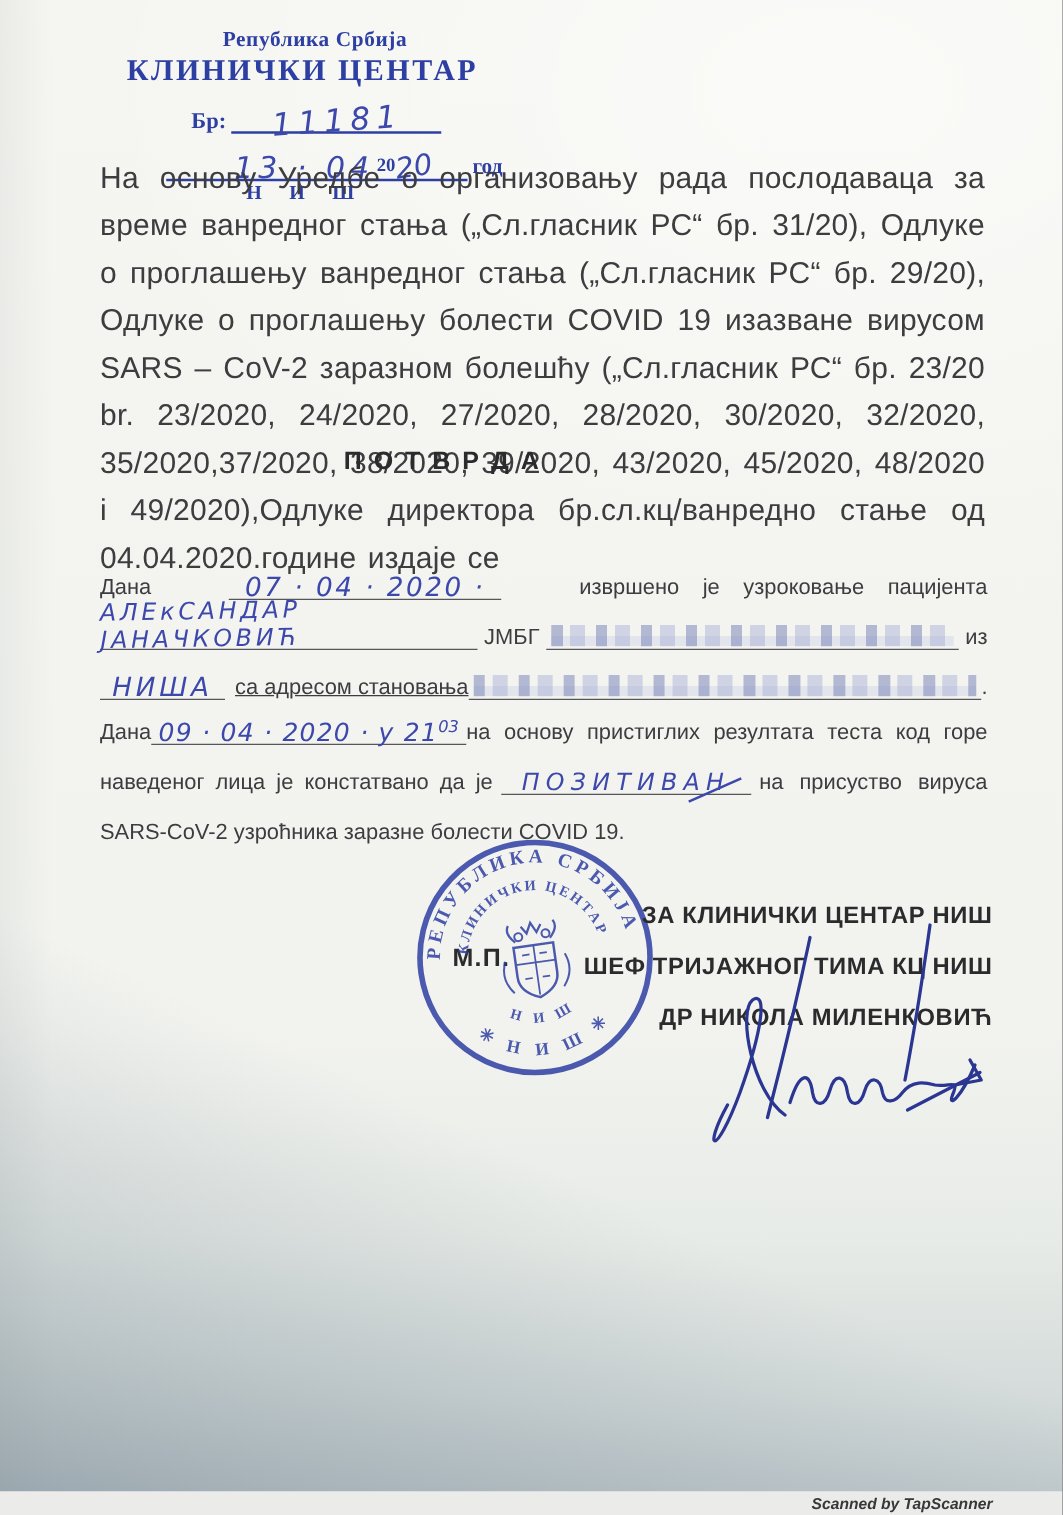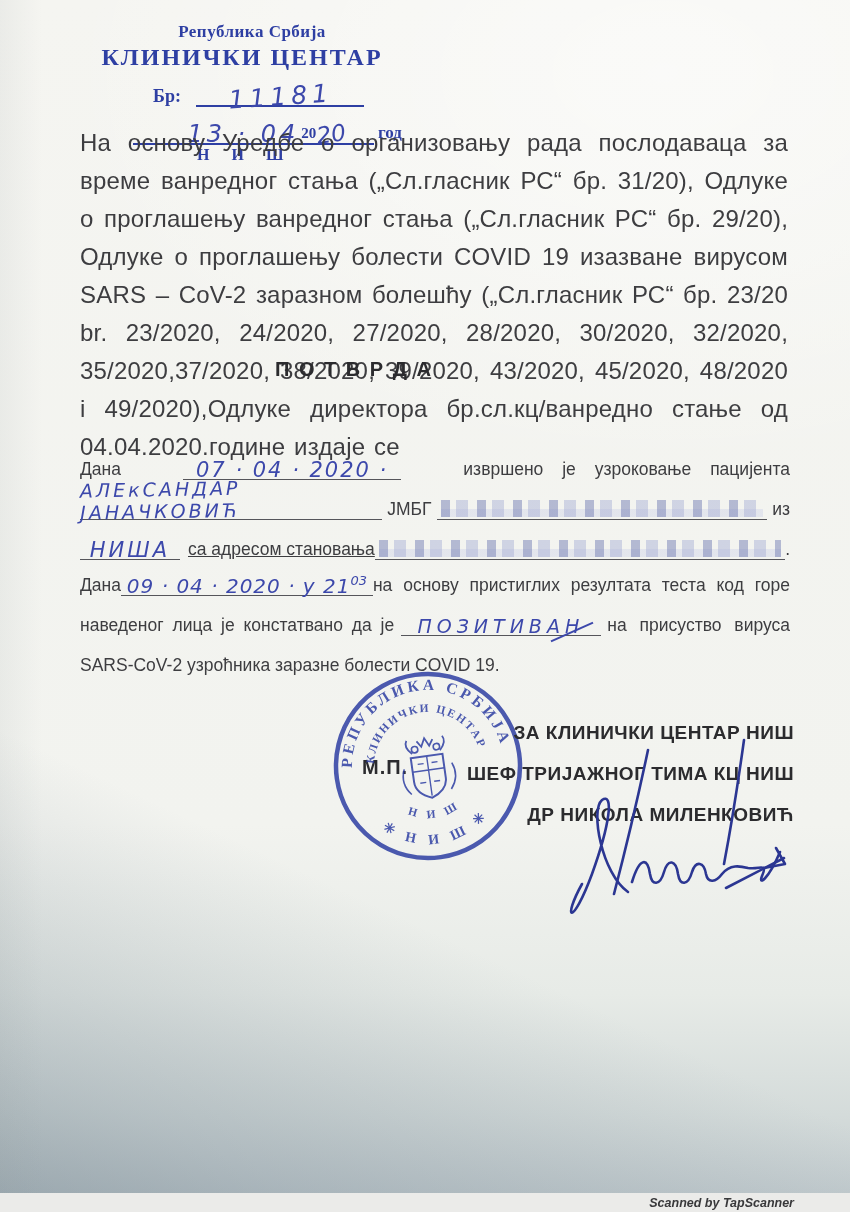--- a/index.html
+++ b/index.html
@@ -10,21 +10,21 @@
       radial-gradient(120% 55% at 78% 6%, rgba(255,255,255,.55), rgba(255,255,255,0) 60%),
       linear-gradient(90deg, rgba(140,150,152,.10), rgba(140,150,152,0) 5%),
       linear-gradient(205deg, rgba(110,128,138,0) 70%, rgba(110,128,142,.30) 90%, rgba(96,115,128,.42) 100%),
       linear-gradient(180deg,#f5f5f1 0%,#f2f3ef 68%,#e7ebe7 82%,#d4dbda 92%,#c2cbce 99%);
   }
   
   .hstamp{position:absolute;left:105px;top:22px;width:330px;color:#2e3fa3;}
   .hs-country{font-family:"Liberation Serif",serif;font-weight:700;font-size:17px;text-align:center;transform:translateX(-18px);letter-spacing:.5px;}
   .hs-inst{font-family:"Liberation Serif",serif;font-weight:800;font-size:24px;letter-spacing:2px;margin-top:2px;text-align:center;transform:translateX(-28px);}
   .hs-row{display:flex;align-items:flex-end;margin-top:2px;}
-  .hs-num-row{margin-left:48px;margin-top:4px;gap:11px;}
+  .hs-num-row{margin-left:48px;margin-top:4px;}
   .hs-label{font-family:"Liberation Serif",serif;font-weight:800;font-size:18px;margin-right:4px;}
   .hs-line{border-bottom:2.5px solid #2e3fa3;display:flex;align-items:flex-end;justify-content:center;}
   .hs-num-line{width:168px;height:30px;}
   .hs-date-row{margin-left:28px;margin-top:2px;}
   .hs-date-line{width:215px;height:34px;justify-content:center;padding-left:26px;}
   .hw{font-family:"DejaVu Sans",sans-serif;font-style:italic;color:#3c48ab;}
   .hw-num{font-size:25px;letter-spacing:5px;transform:rotate(-4deg) translateY(6px);}
   .hw-date{font-size:24px;letter-spacing:4px;transform:translateY(5px);}
   .hs-printed-20{font-family:"Liberation Serif",serif;font-weight:700;font-size:15px;margin:0 0 1px 2px;}
   .hw-year{font-size:23px;transform:rotate(-8deg) translateY(4px);}

